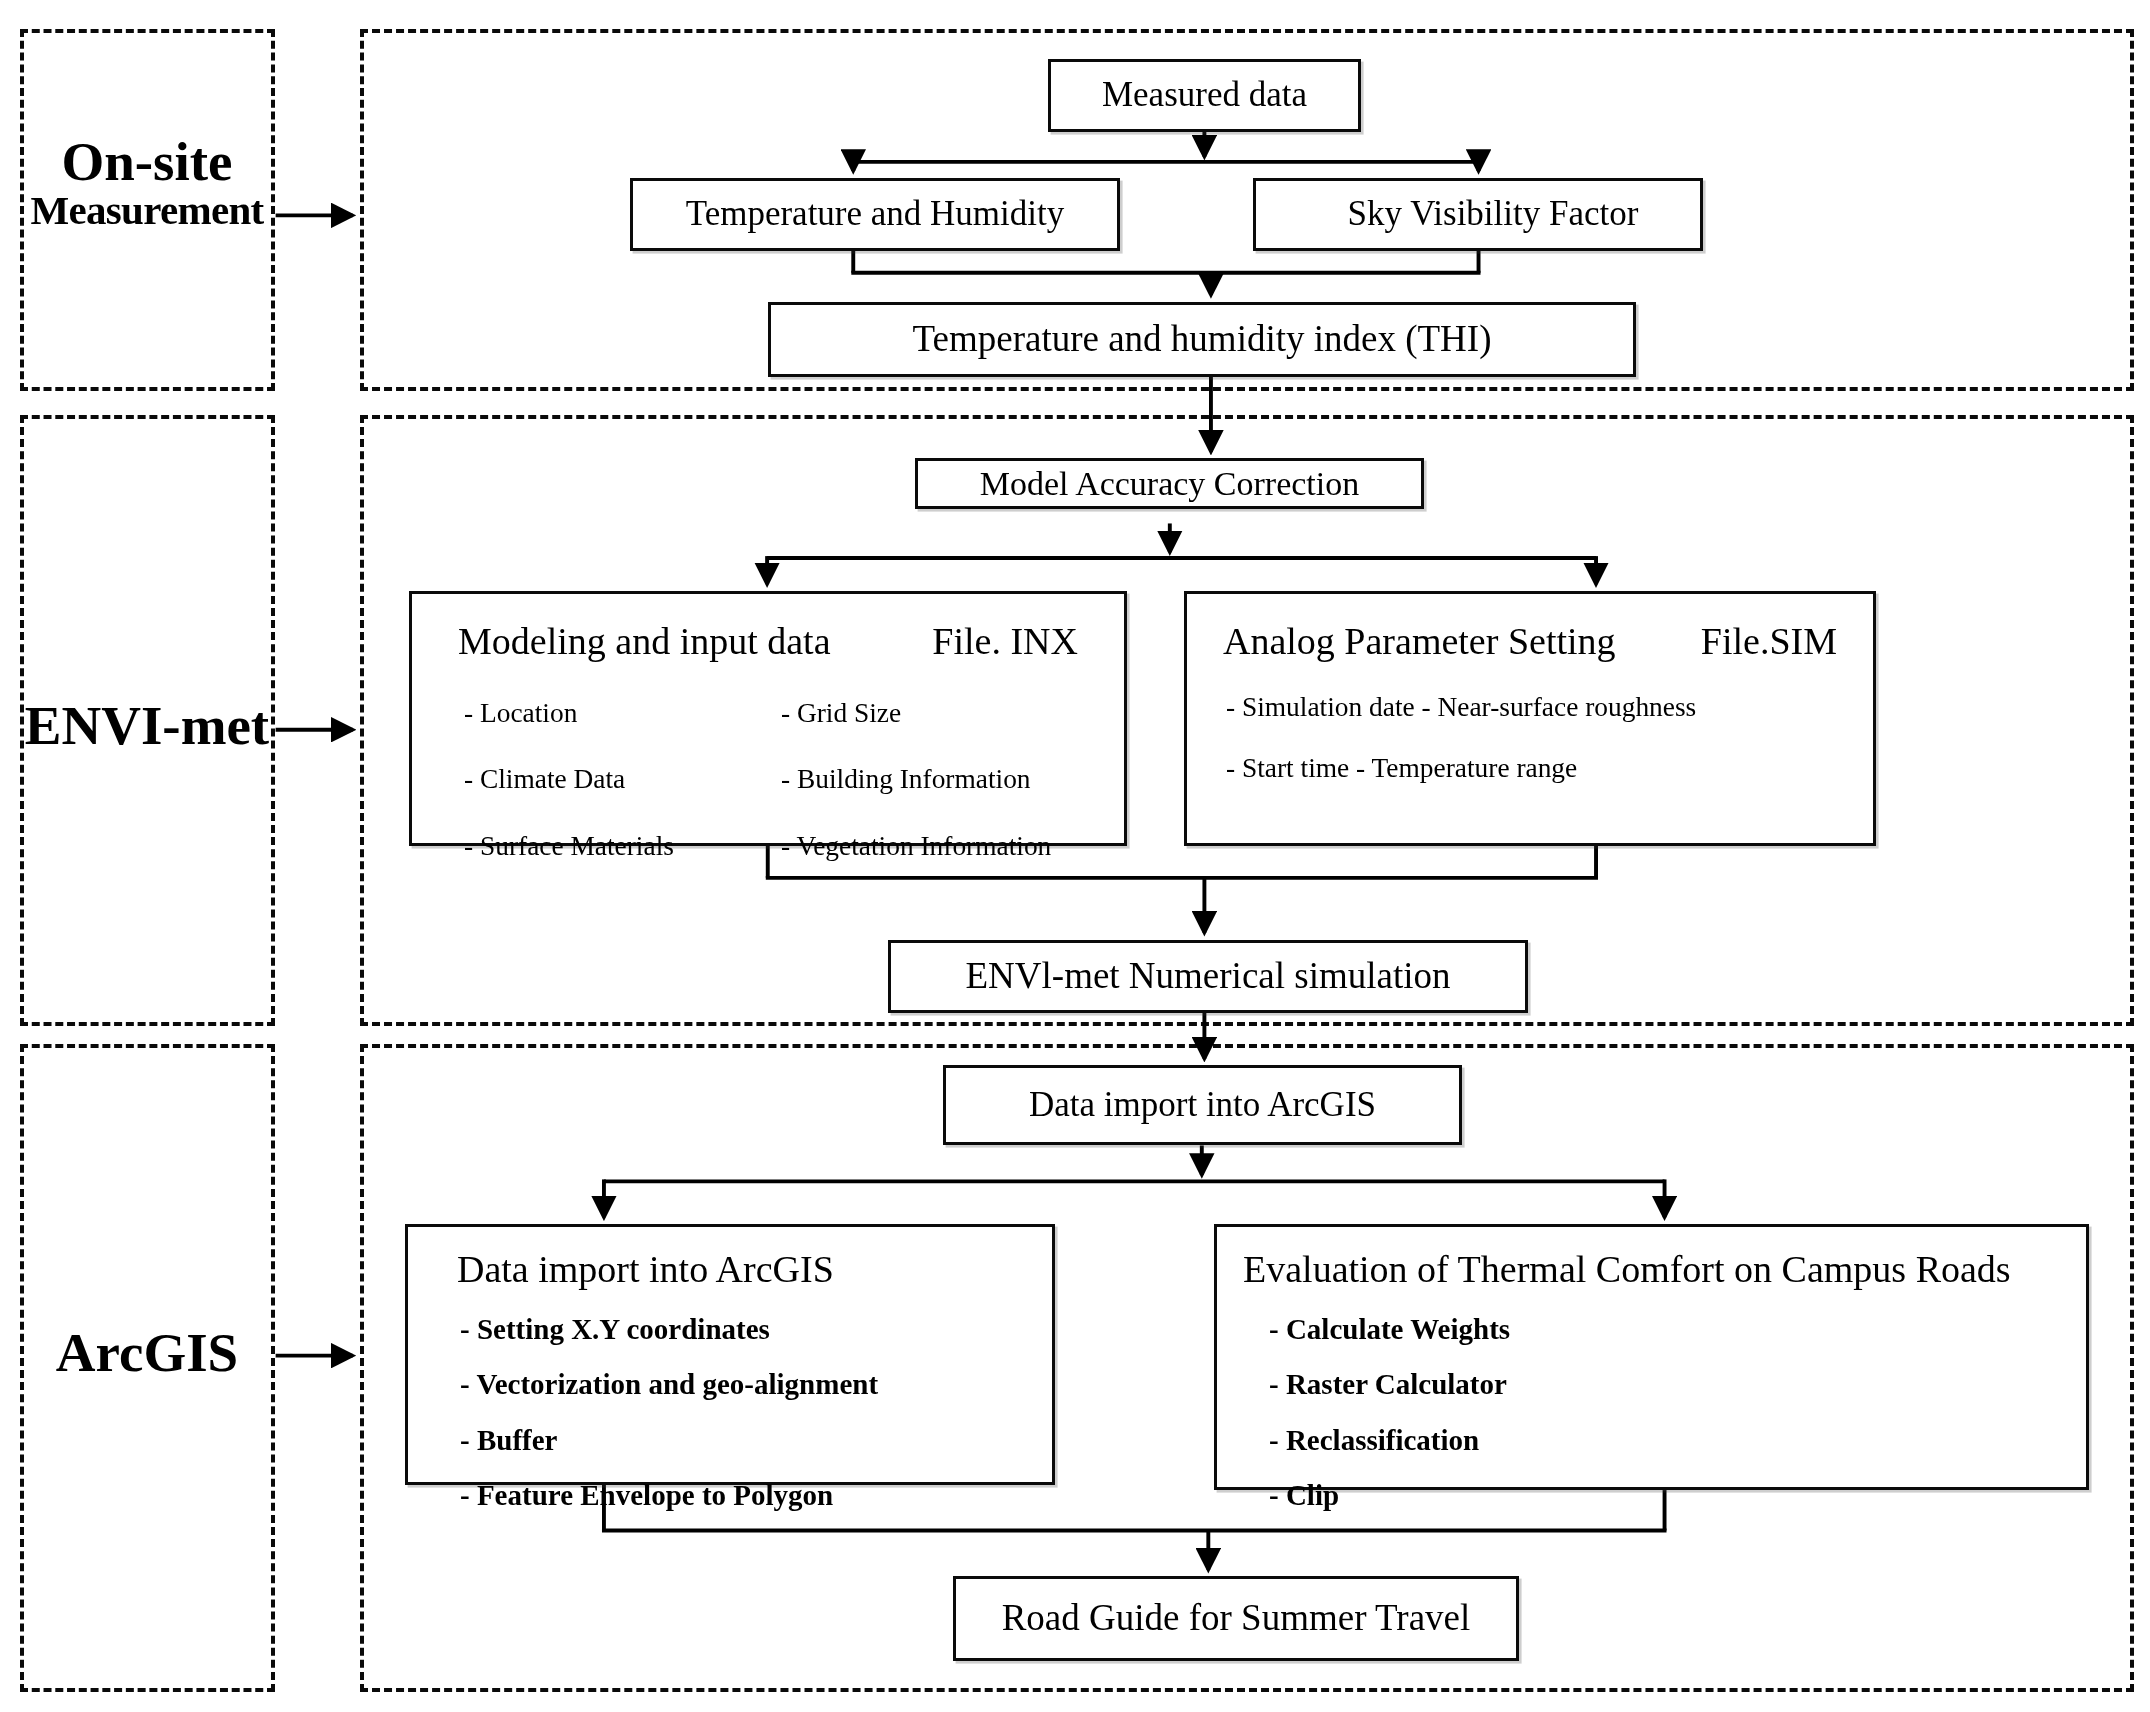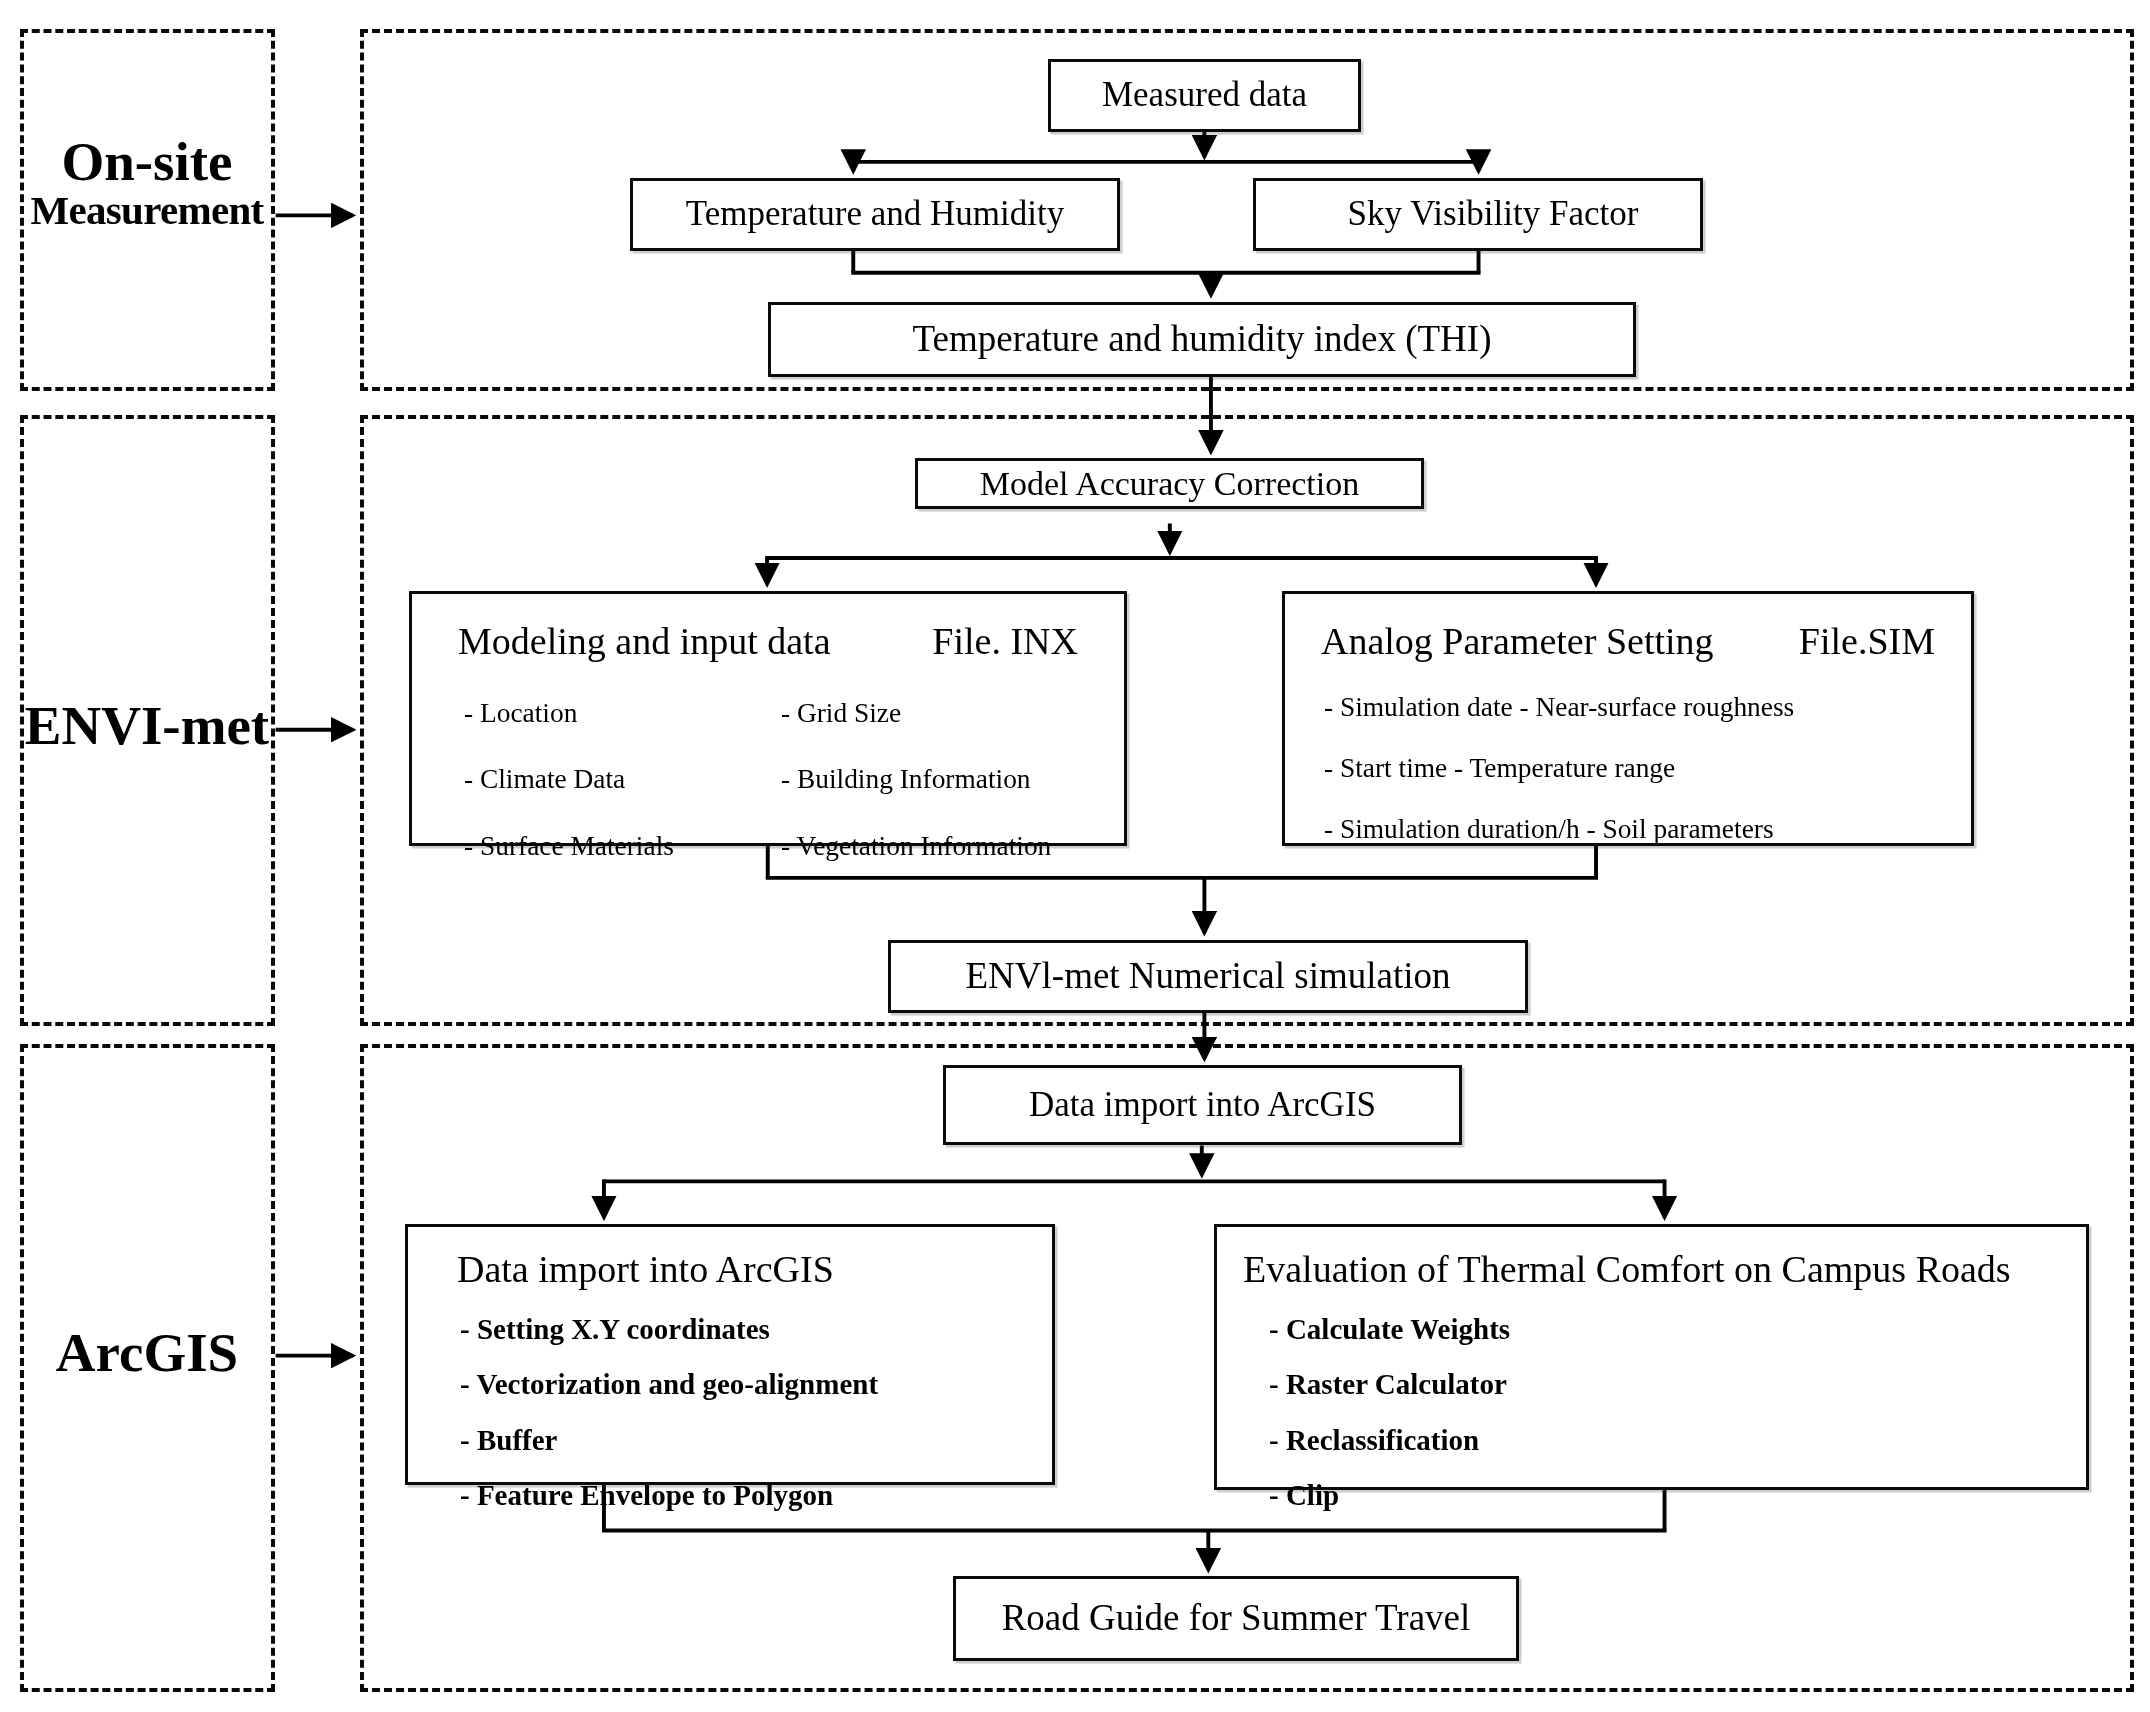--- a/index.html
+++ b/index.html
@@ -135,29 +135,28 @@
         <li>- Surface Materials</li>
       </ul>
       <ul>
         <li>- Grid Size</li>
         <li>- Building Information</li>
         <li>- Vegetation Information</li>
       </ul>
     </div>
   </div>
 
-  <div class="bignode" style="left:1282px;top:591px;width:692px;height:255px;">
+  <div class="bignode" style="left:1184px;top:591px;width:692px;height:255px;">
     <div class="big-title-row" style="padding:25px 36px 0 36px;">
       <span class="big-title">Analog Parameter Setting</span>
       <span class="file-label">File.SIM</span>
     </div>
     <ul class="bullets lightweight" style="padding-left:39px;">
       <li>- Simulation date - Near-surface roughness</li>
       <li>- Start time - Temperature range</li>
-      <li>- Simulation duration/h - Soil parameters</li>
     </ul>
   </div>
 
   <div class="node wide" style="left:888px;top:940px;width:640px;height:73px;">
     <span class="lbl">ENVl-met Numerical simulation</span>
   </div>
 
   <div class="node" style="left:943px;top:1065px;width:519px;height:80px;">
     <span class="lbl">Data import into ArcGIS</span>
   </div>

